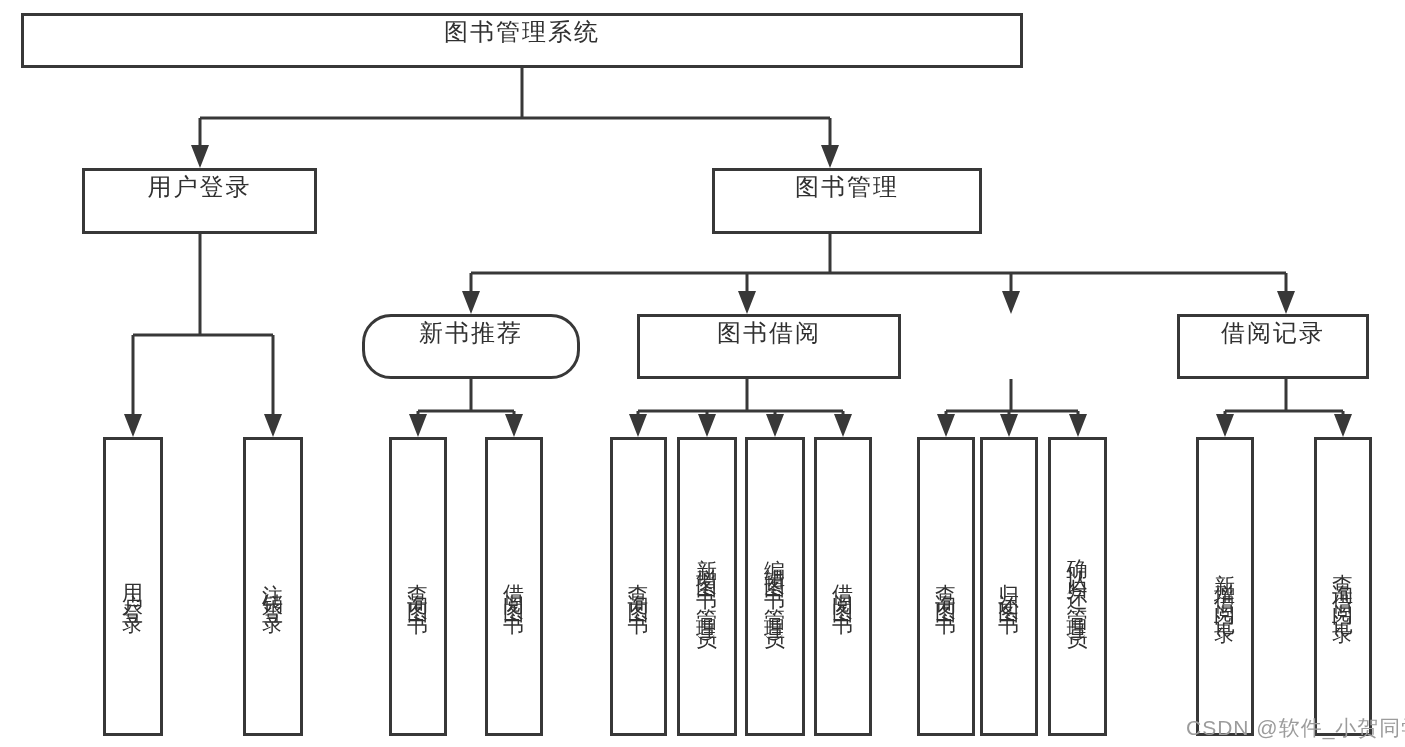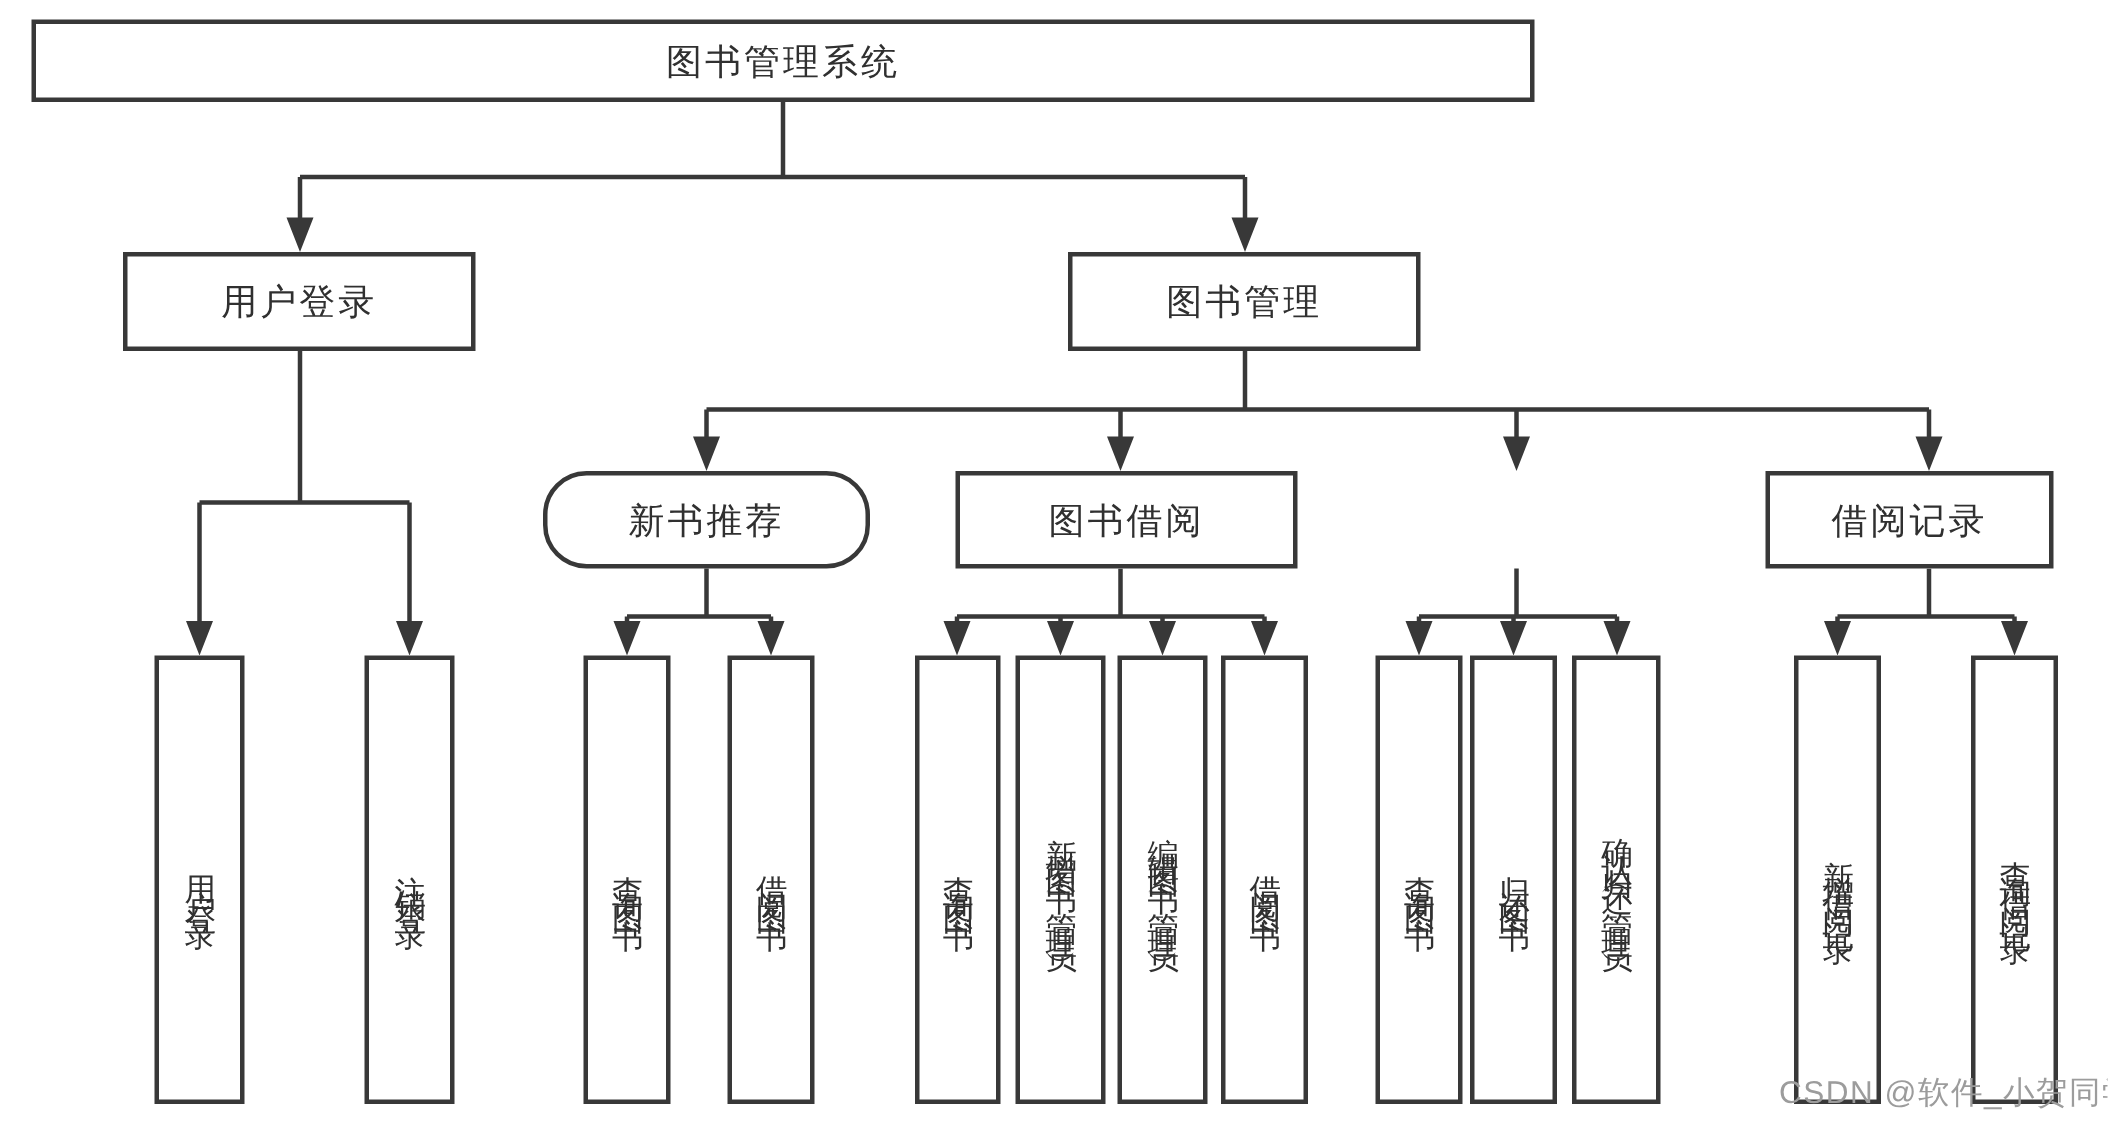--- a/index.html
+++ b/index.html
@@ -15,21 +15,21 @@
     background:var(--background);
     font-family:"Liberation Sans", sans-serif;
     position:relative;
     overflow:hidden;
   }
   .stage{position:absolute;left:0;top:0;width:1405px;height:747px;}
   svg.wires{position:absolute;left:0;top:0;z-index:1;}
   .hbox{
     position:absolute;z-index:2;box-sizing:border-box;
     border:3px solid var(--line);background:var(--box_fill);
-    display:flex;align-items:center;justify-content:center;
+    display:flex;align-items:flex-start;justify-content:center;
     color:var(--text);font-size:24px;letter-spacing:2px;
     white-space:nowrap;
     font-family:Liberation Serif, serif;
   }
   .vbox{
     position:absolute;z-index:2;box-sizing:border-box;
     border:3px solid var(--line);background:var(--box_fill);
     display:flex;align-items:center;justify-content:center;
   }
   .vbox .vtext{
@@ -88,28 +88,28 @@
     </g>
   </svg>
 
   <div class="hbox" style="left:21px;top:13px;width:1002px;height:55px;">
     <span>图书管理系统</span>
   </div>
 
   <div class="hbox" style="left:82px;top:168px;width:235px;height:66px;">
     <span>用户登录</span>
   </div>
-  <div class="hbox" style="left:712px;top:168px;width:235px;height:66px;">
+  <div class="hbox" style="left:712px;top:168px;width:270px;height:66px;">
     <span>图书管理</span>
   </div>
 
   <div class="hbox" style="left:362px;top:314px;width:218px;height:65px;border-radius:29px;">
     <span>新书推荐</span>
   </div>
-  <div class="hbox" style="left:637px;top:314px;width:228px;height:65px;">
+  <div class="hbox" style="left:637px;top:314px;width:264px;height:65px;">
     <span>图书借阅</span>
   </div>
   <div class="hbox" style="left:1177px;top:314px;width:192px;height:65px;">
     <span>借阅记录</span>
   </div>
 
   <div class="vbox" style="left:103px;top:437px;width:60px;height:299px;">
     <span class="vtext">用户登录</span>
   </div>
   <div class="vbox" style="left:243px;top:437px;width:60px;height:299px;">

